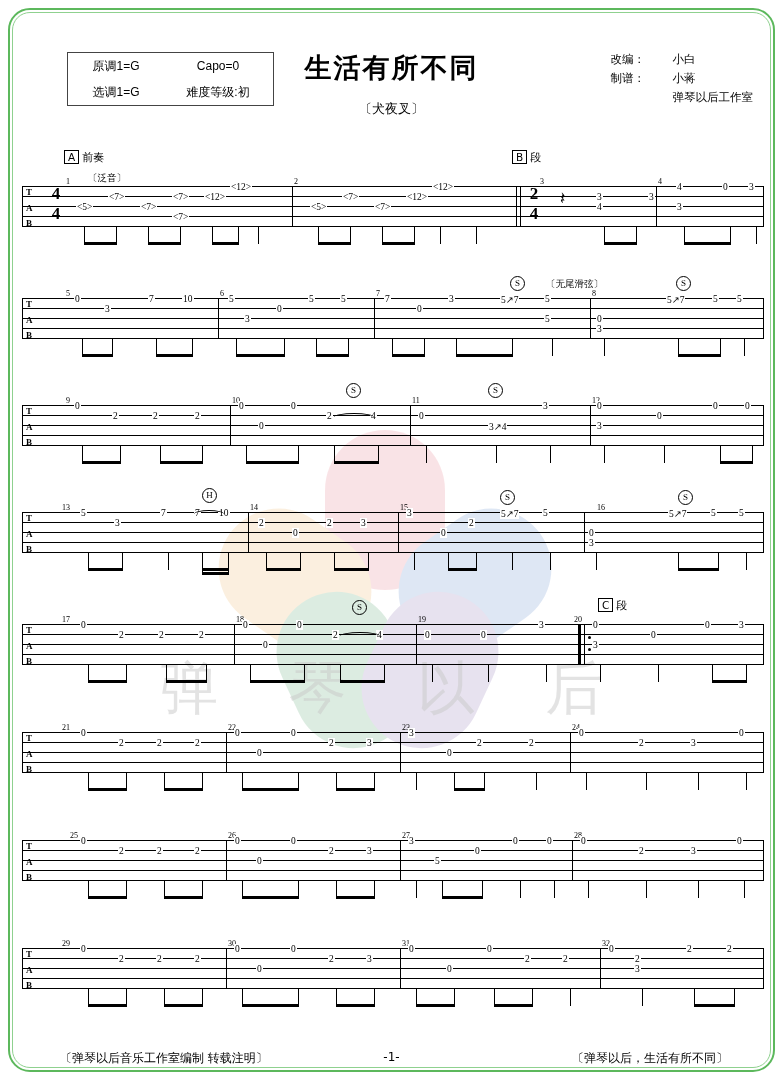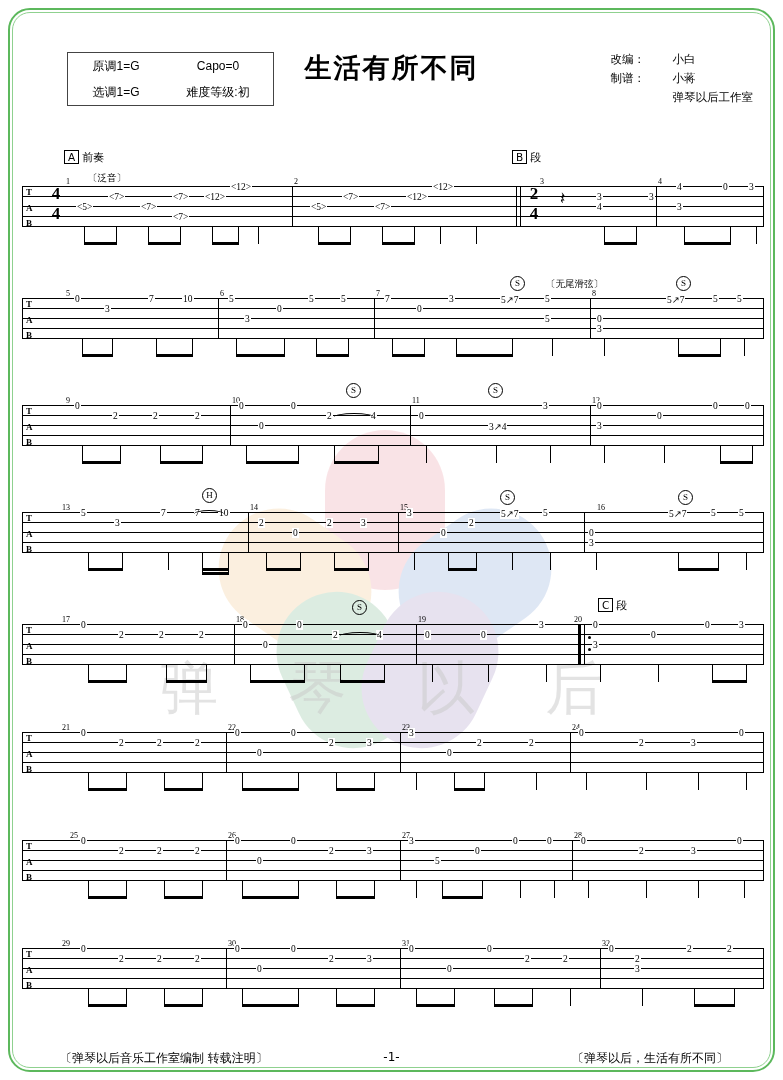--- a/index.html
+++ b/index.html
@@ -74,20 +74,21 @@
       <div class="c1">原调1=G</div>
       <div class="c2">Capo=0</div>
     </div>
     <div class="row">
       <div class="c1">选调1=G</div>
       <div class="c2">难度等级:初</div>
     </div>
   </div>
 
   <div class="title">生活有所不同</div>
+  <div class="subtitle">〔犬夜叉〕</div>
 
   <div class="credits">
     <div><span class="lbl">改编：</span><span>小白</span></div>
     <div><span class="lbl">制谱：</span><span>小蒋</span></div>
     <div><span class="lbl"></span><span>弹琴以后工作室</span></div>
   </div>
 
   <div class="sys" style="top:150px;">
     <div class="sect" style="left:42px;top:0px;">
       <span class="bx">A</span><span>前奏</span>

